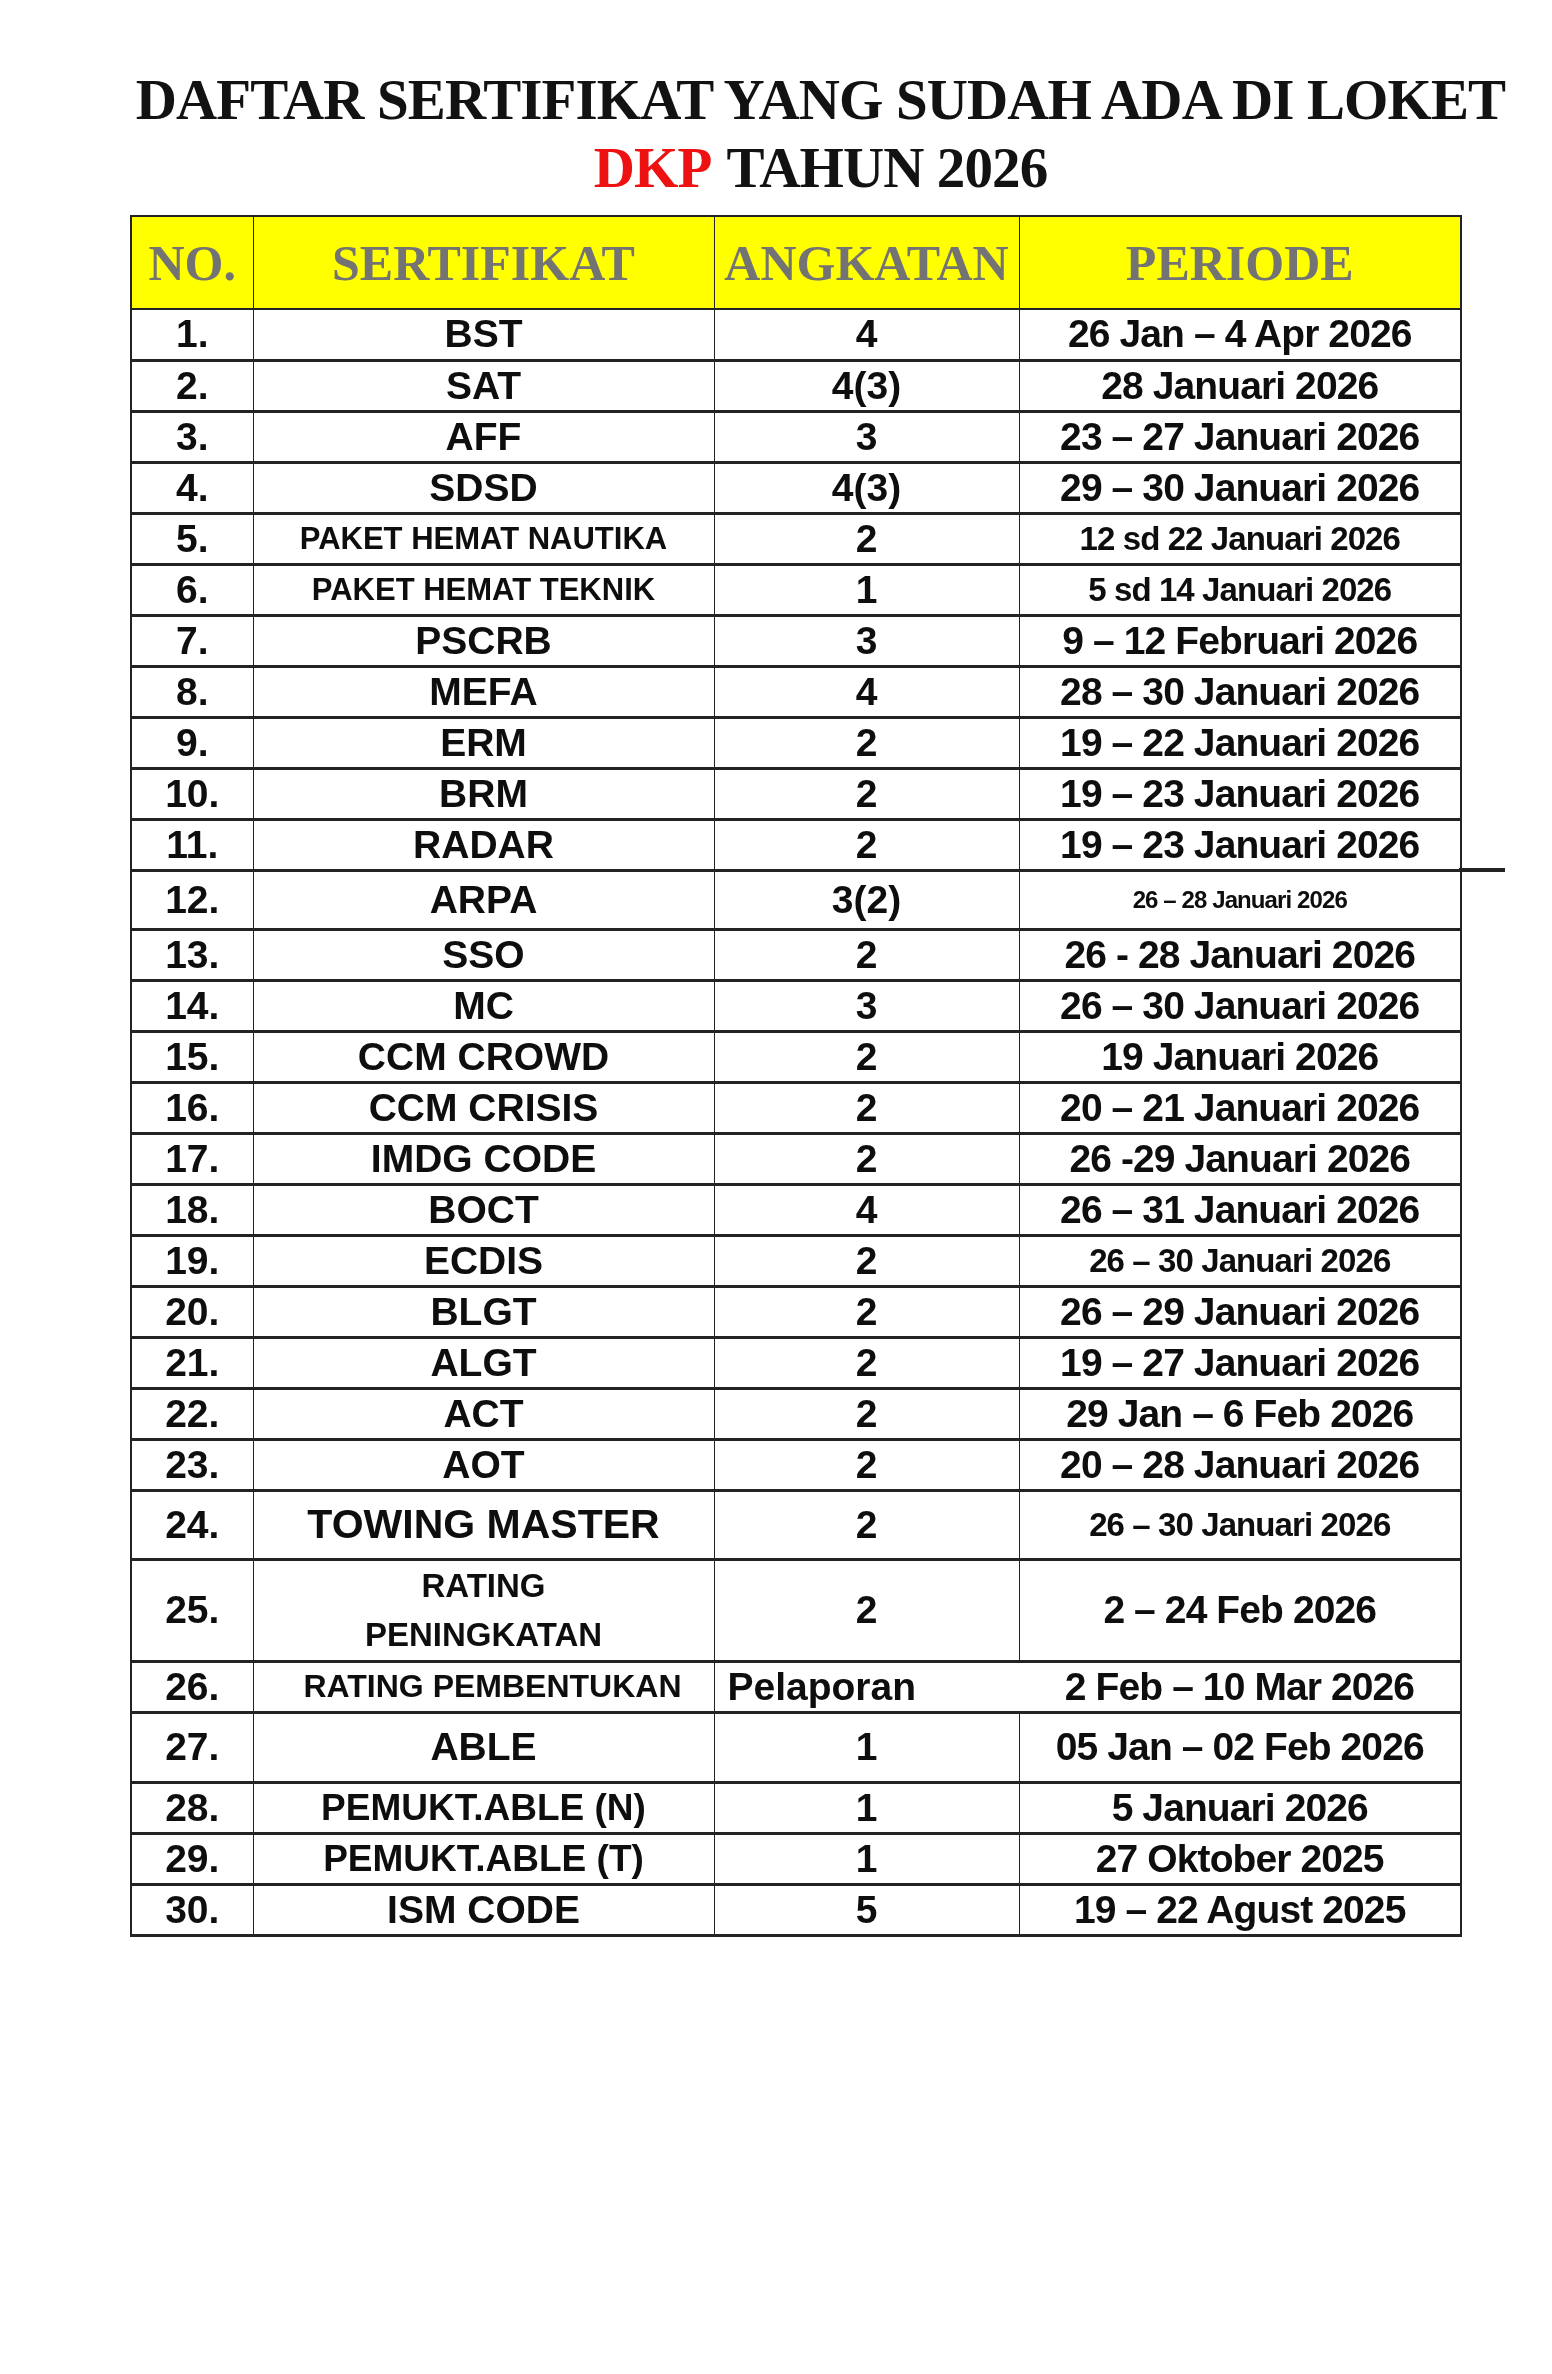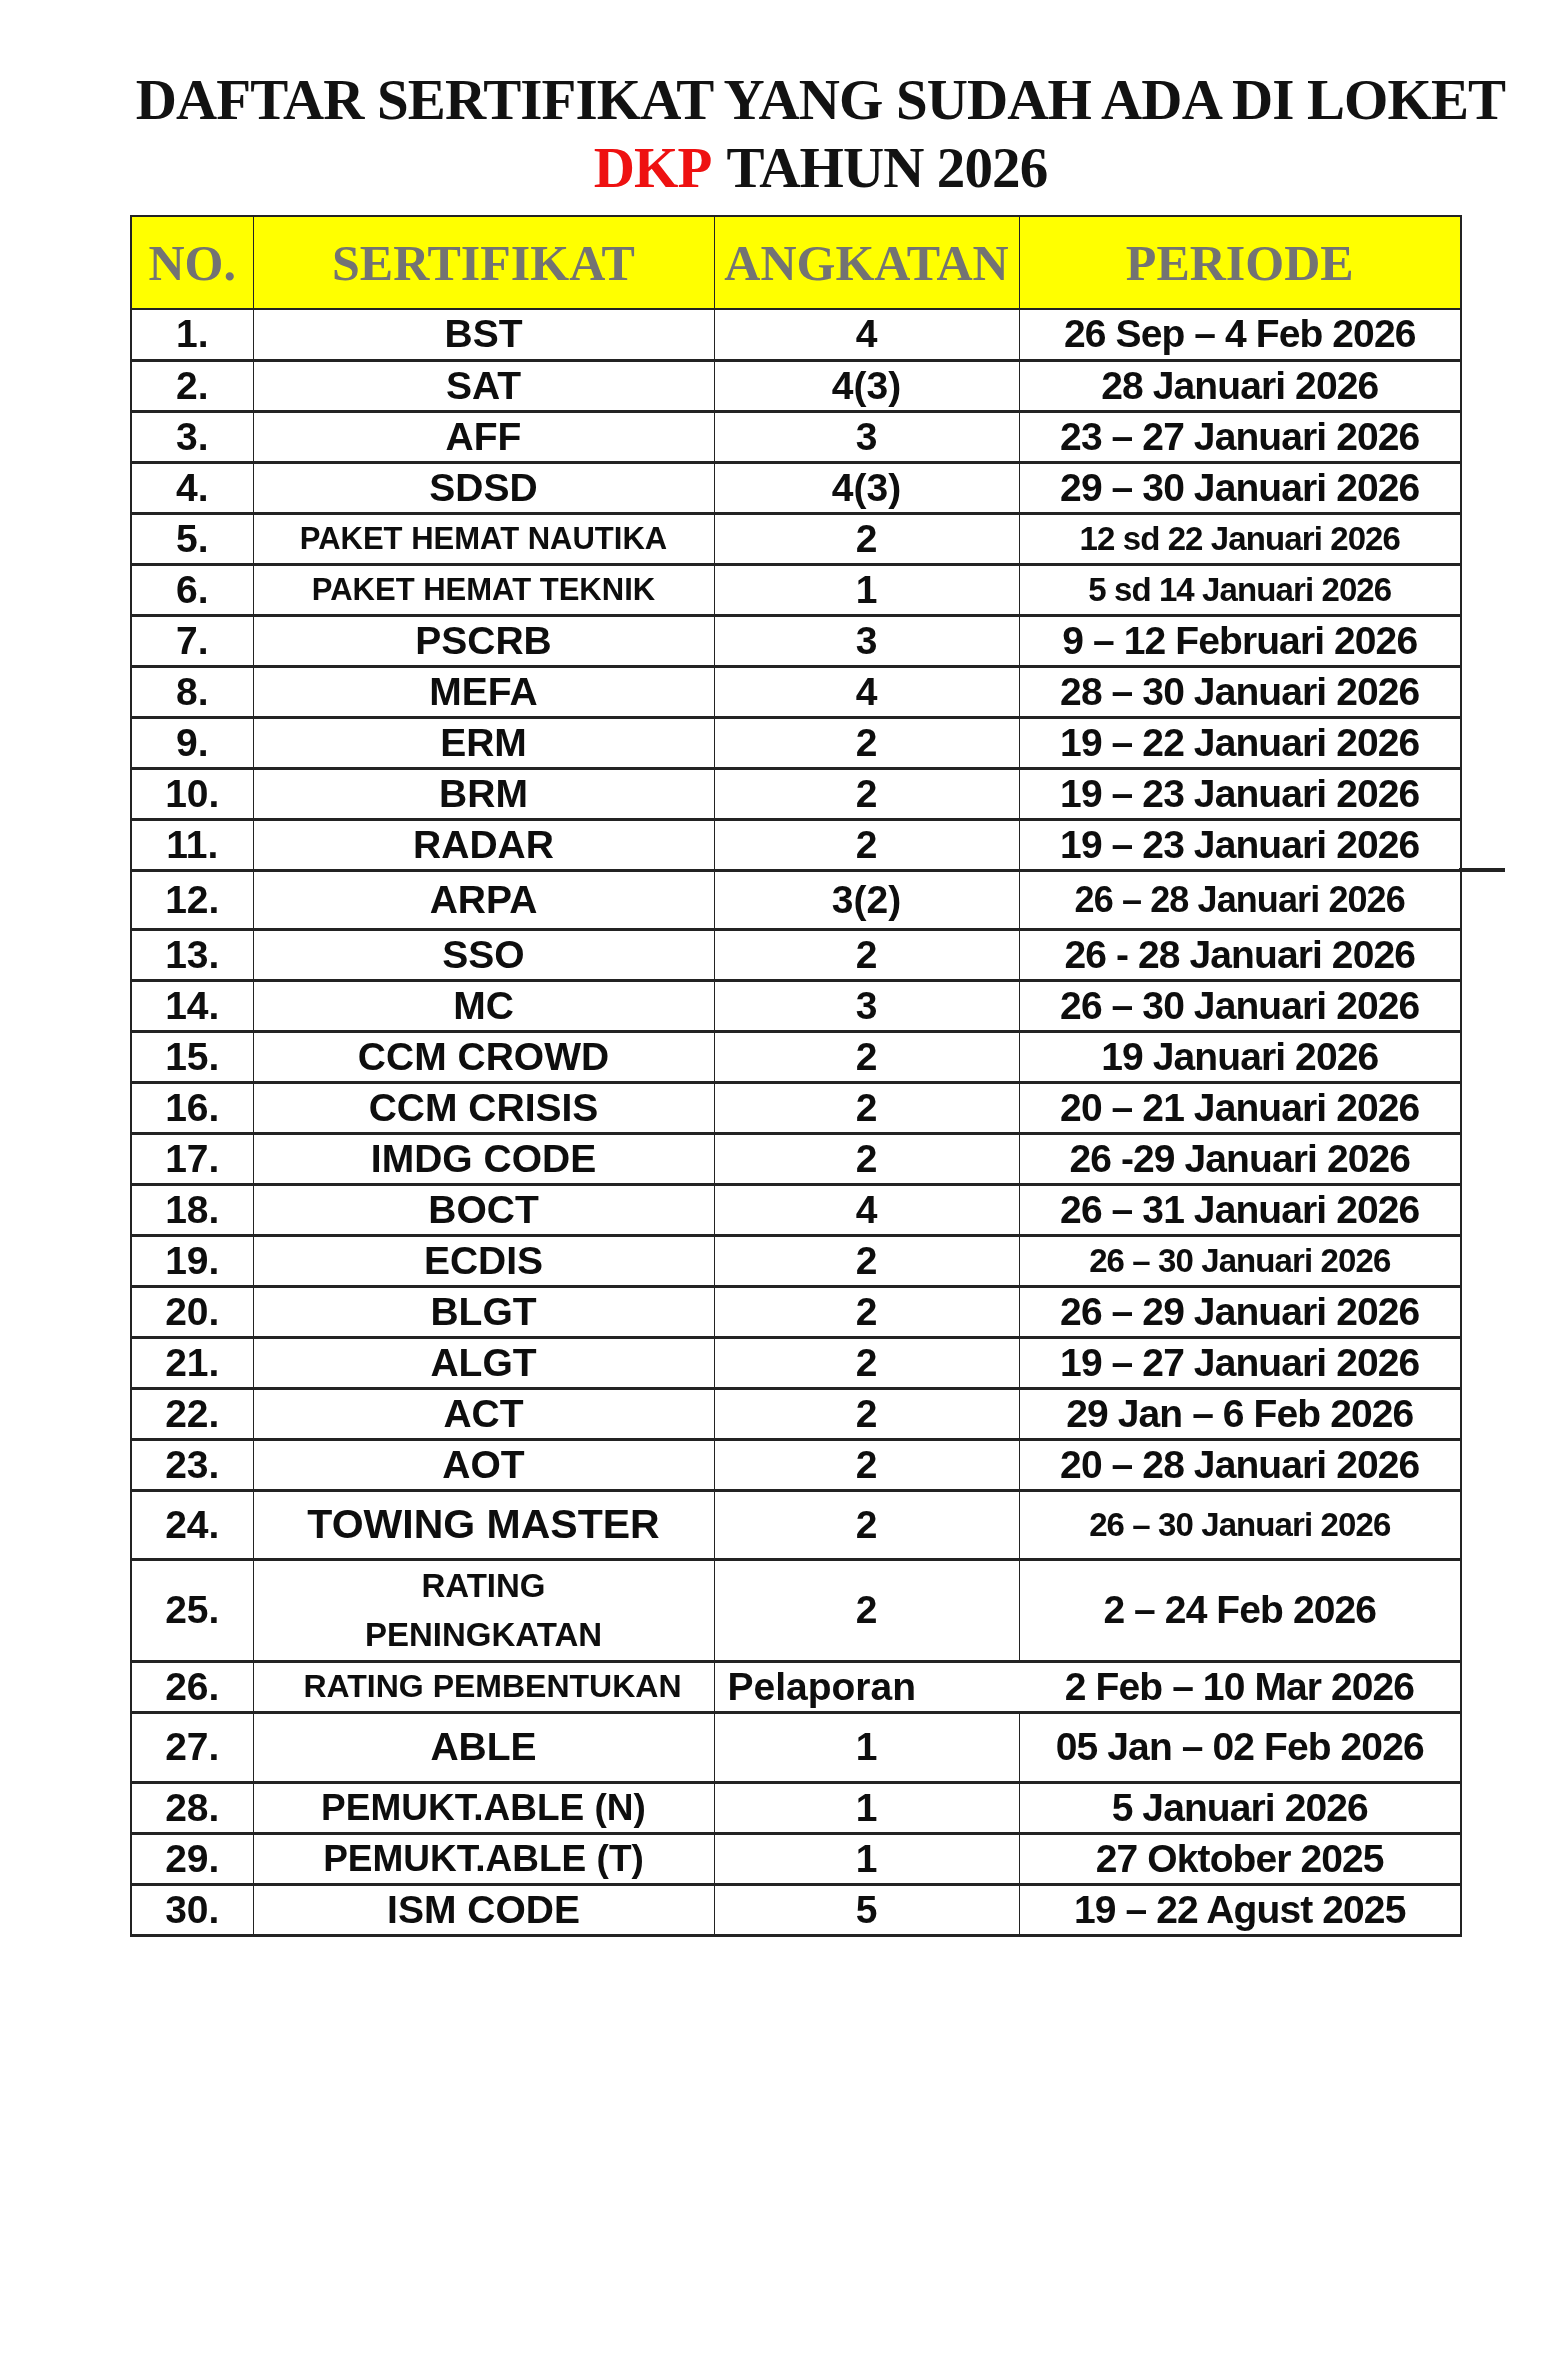--- a/index.html
+++ b/index.html
@@ -72,21 +72,21 @@
 
   .c-per{font-size:38px;letter-spacing:-0.9px;}
 
   
   tbody tr:nth-child(5) .c-cert,
   tbody tr:nth-child(6) .c-cert{font-size:31px;}
   tbody tr:nth-child(5) .c-per,
   tbody tr:nth-child(6) .c-per{font-size:33px;}
 
   tbody tr:nth-child(12){height:59px;}
-  tbody tr:nth-child(12) .c-per{font-size:36px;}
+  tbody tr:nth-child(12) .c-per{font-size:24px;}
 
   tbody tr:nth-child(19) .c-per{font-size:33px;}
 
   tbody tr:nth-child(24){height:69px;}
   tbody tr:nth-child(24) .c-per{font-size:33px;}
   tbody tr:nth-child(24) .c-cert{font-size:41px;}
 
   tbody tr:nth-child(25){height:85px;}
   tbody tr:nth-child(25) .c-cert{font-size:33px;white-space:pre-line;line-height:1.5;margin-top:45px;}
 
@@ -138,21 +138,21 @@
         <th>SERTIFIKAT</th>
         <th>ANGKATAN</th>
         <th>PERIODE</th>
       </tr>
     </thead>
     <tbody>
       <tr>
         <td class="c-no">1.</td>
         <td class="c-cert">BST</td>
         <td class="c-ang">4</td>
-        <td class="c-per">26 Sep – 4 Feb  2026</td>
+        <td class="c-per">26 Jan – 4 Apr  2026</td>
       </tr>
       <tr>
         <td class="c-no">2.</td>
         <td class="c-cert">SAT</td>
         <td class="c-ang">4(3)</td>
         <td class="c-per">28 Januari 2026</td>
       </tr>
       <tr>
         <td class="c-no">3.</td>
         <td class="c-cert">AFF</td>

